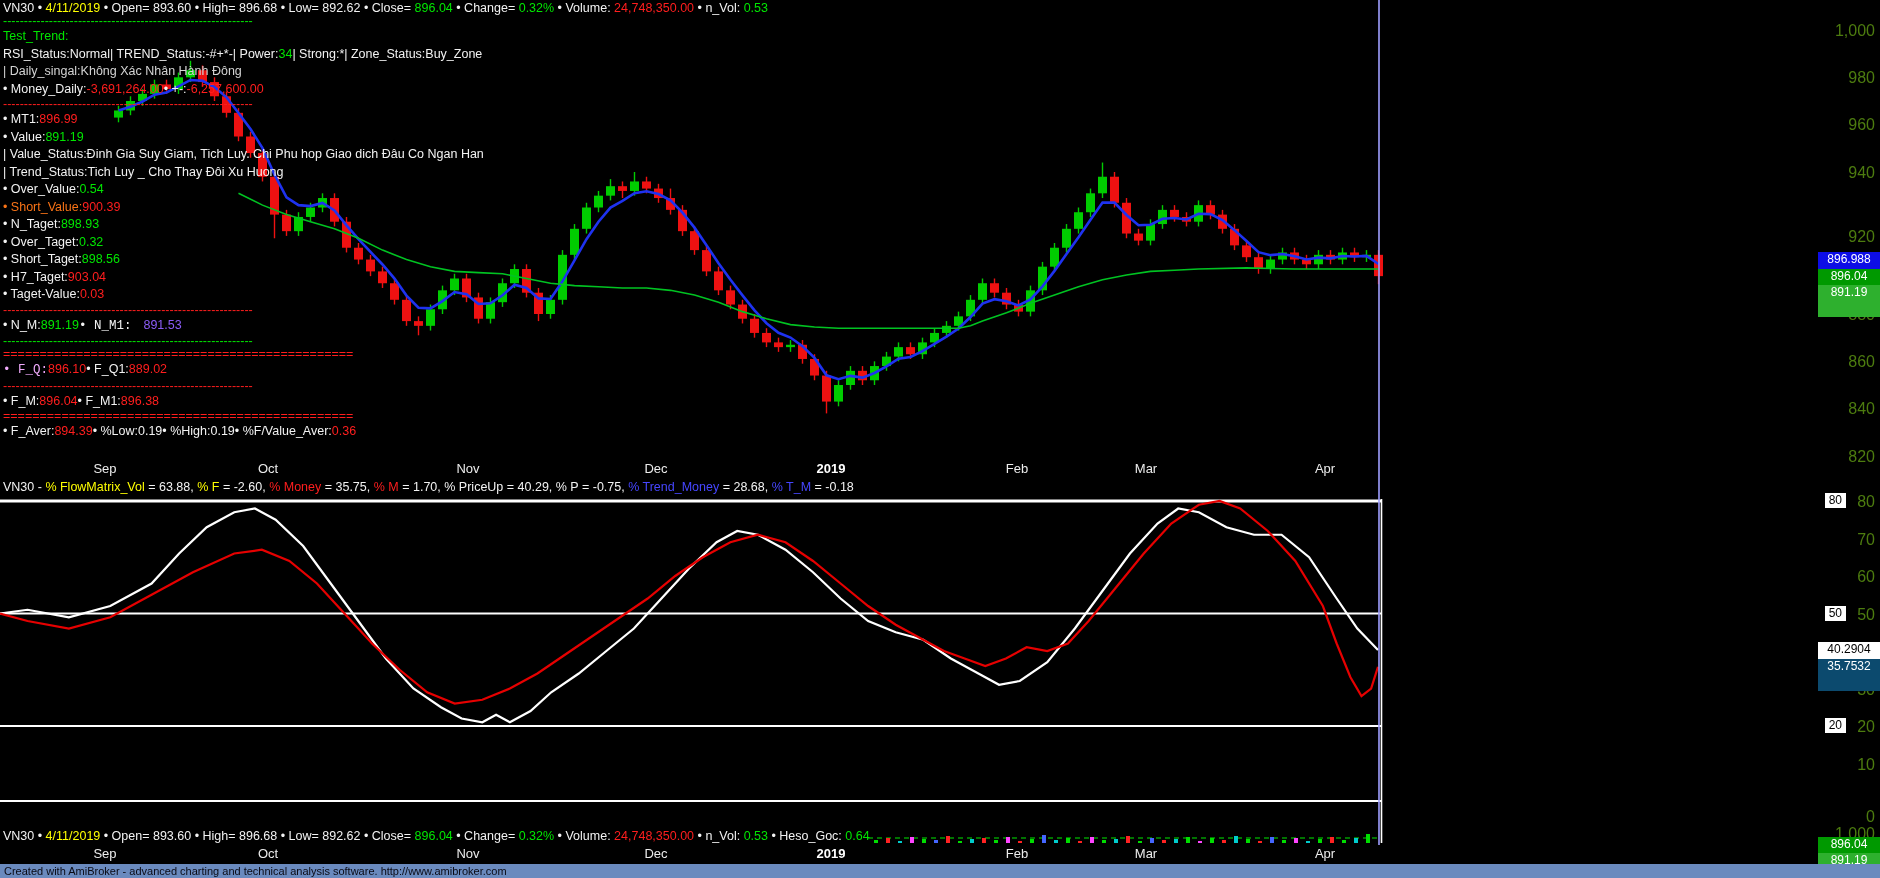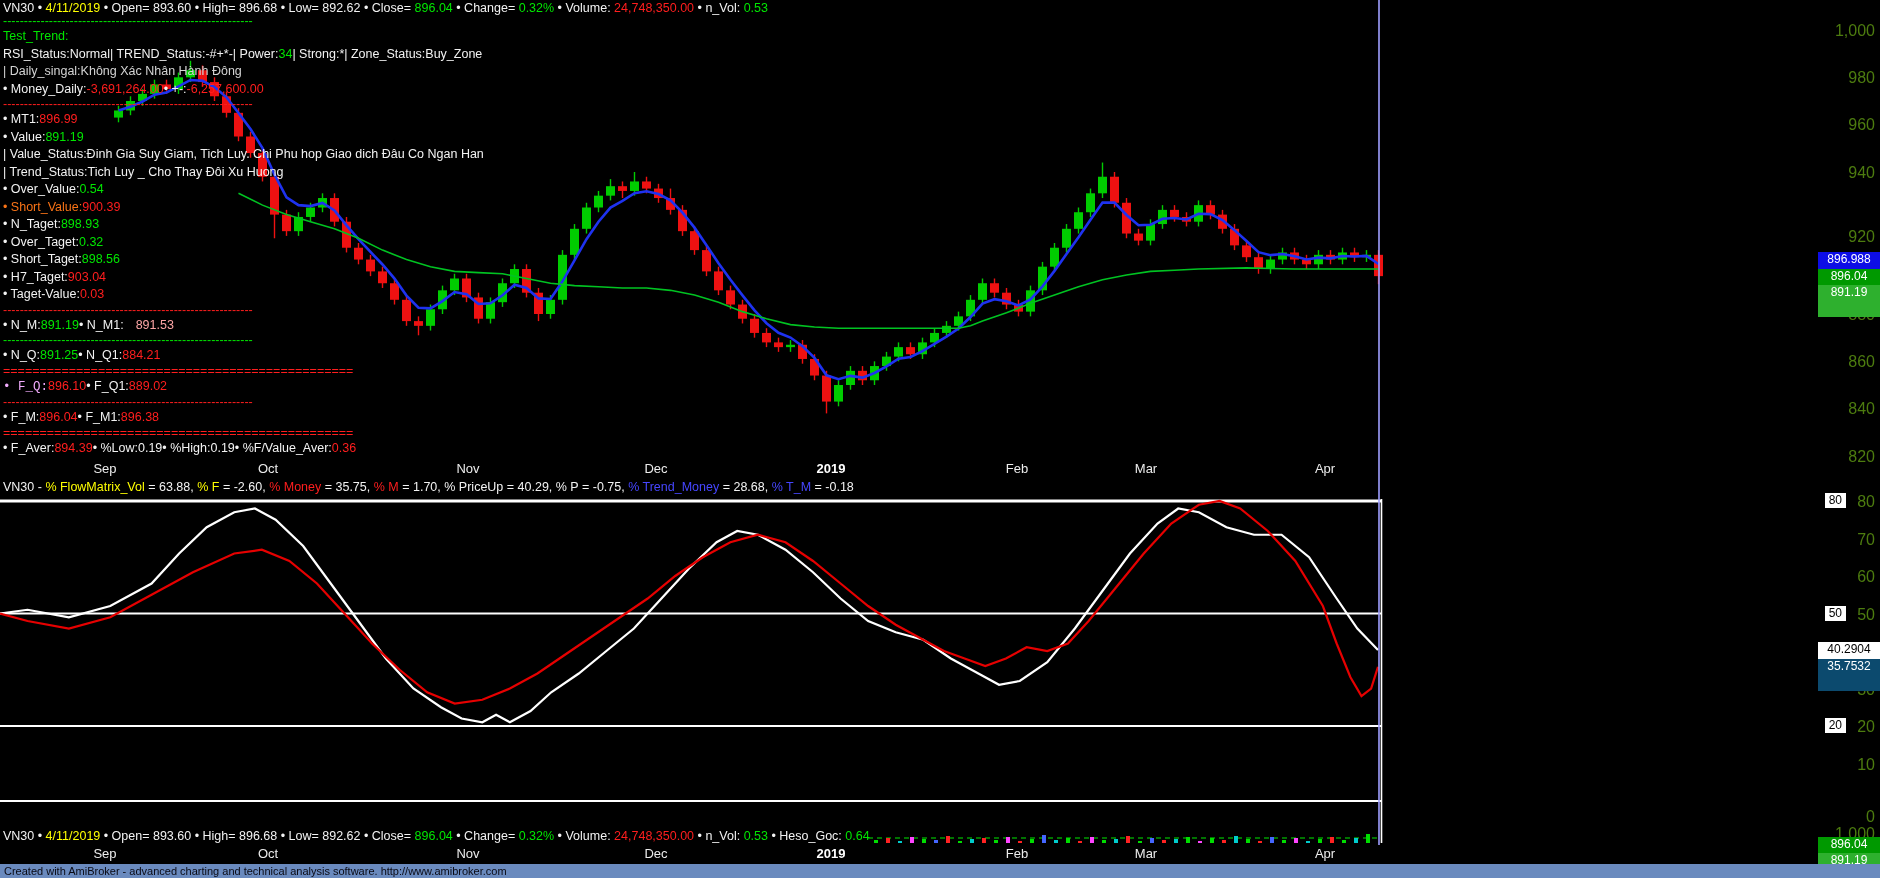--- a/index.html
+++ b/index.html
@@ -312,23 +312,22 @@
     <div class="iline"><span style="color: rgb(242, 242, 242);">| Value_Status:Đinh Gia Suy Giam, Tich Luy. Chi Phu hop Giao dich Đâu Co Ngan Han</span></div>
     <div class="iline"><span style="color: rgb(242, 242, 242);">| Trend_Status:Tich Luy _ Cho Thay Đôi Xu Huong</span></div>
     <div class="iline"><span style="color: rgb(242, 242, 242);">• Over_Value:</span><span style="color: rgb(0, 230, 0);">0.54</span></div>
     <div class="iline"><span style="color: #f97316; text-align: right;">• Short_Value:</span><span style="color: rgb(255, 30, 30);">900.39</span></div>
     <div class="iline"><span style="color: rgb(242, 242, 242);">• N_Taget:</span><span style="color: rgb(0, 230, 0);">898.93</span></div>
     <div class="iline"><span style="color: rgb(242, 242, 242);">• Over_Taget:</span><span style="color: rgb(0, 230, 0);">0.32</span></div>
     <div class="iline"><span style="color: rgb(242, 242, 242);">• Short_Taget:</span><span style="color: rgb(0, 230, 0);">898.56</span></div>
     <div class="iline"><span style="color: rgb(242, 242, 242);">• H7_Taget:</span><span style="color: rgb(255, 30, 30);">903.04</span></div>
     <div class="iline"><span style="color: rgb(242, 242, 242);">• Taget-Value:</span><span style="color: rgb(255, 30, 30);">0.03</span></div>
     <div class="iline dashline"><span style="color: rgb(255, 30, 30);">------------------------------------------------------------</span></div>
-    <div class="iline"><span style="color: rgb(242, 242, 242);">• N_M:</span><span style="color: rgb(0, 230, 0);">891.19</span><span style="color: rgb(242, 242, 242);">• N_M1:</span><span style="color: #fca5a5; padding-left: 12px;">891.53</span></div>
+    <div class="iline"><span style="color: rgb(242, 242, 242);">• N_M:</span><span style="color: rgb(0, 230, 0);">891.19</span><span style="color: rgb(242, 242, 242); font-family: Liberation Mono, monospace;">• N_M1:</span><span style="color: #8b5cf6; padding-left: 12px;">891.53</span></div>
     <div class="iline dashline"><span style="color: rgb(0, 230, 0);">------------------------------------------------------------</span></div>
-    <div class="iline"><span style="color: rgb(242, 242, 242);">• N_Q:</span><span style="color: rgb(0, 230, 0);">891.25</span><span style="color: rgb(242, 242, 242);">• N_Q1:</span><span style="color: rgb(255, 30, 30);">884.21</span></div>
     <div class="iline dashline"><span style="color: rgb(255, 30, 30);">================================================</span></div>
     <div class="iline"><span style="color: #f0abfc; font-family: Liberation Mono, monospace;">• F_Q:</span><span style="color: rgb(255, 30, 30);">896.10</span><span style="color: rgb(242, 242, 242);">• F_Q1:</span><span style="color: rgb(255, 30, 30);">889.02</span></div>
     <div class="iline dashline"><span style="color: rgb(255, 30, 30);">------------------------------------------------------------</span></div>
     <div class="iline"><span style="color: rgb(242, 242, 242);">• F_M:</span><span style="color: rgb(255, 30, 30);">896.04</span><span style="color: rgb(242, 242, 242);">• F_M1:</span><span style="color: rgb(255, 30, 30);">896.38</span></div>
     <div class="iline dashline"><span style="color: rgb(255, 30, 30);">================================================</span></div>
     <div class="iline"><span style="color: rgb(242, 242, 242);">• F_Aver:</span><span style="color: rgb(255, 30, 30);">894.39</span><span style="color: rgb(242, 242, 242);">• %Low:0.19• %High:0.19• %F/Value_Aver:</span><span style="color: rgb(255, 30, 30);">0.36</span></div>
   </div>
 <div id="mid-title" class="titlebar"><span style="color: rgb(242, 242, 242);">VN30 - </span><span style="color: rgb(255, 255, 0);">% FlowMatrix_Vol</span><span style="color: rgb(242, 242, 242);"> = 63.88, </span><span style="color: rgb(255, 255, 0);">% F</span><span style="color: rgb(242, 242, 242);"> = -2.60, </span><span style="color: rgb(255, 30, 30);">% Money</span><span style="color: rgb(242, 242, 242);"> = 35.75, </span><span style="color: rgb(255, 30, 30);">% M</span><span style="color: rgb(242, 242, 242);"> = 1.70, </span><span style="color: rgb(242, 242, 242);">% PriceUp = 40.29, % P = -0.75, </span><span style="color: rgb(70, 70, 255);">% Trend_Money</span><span style="color: rgb(242, 242, 242);"> = 28.68, </span><span style="color: rgb(70, 70, 255);">% T_M</span><span style="color: rgb(242, 242, 242);"> = -0.18</span></div>
 <div id="bottom-title" class="titlebar"><span style="color: rgb(242, 242, 242);">VN30</span><span style="color: rgb(242, 242, 242);"> • </span><span style="color: rgb(255, 255, 0);">4/11/2019</span><span style="color: rgb(242, 242, 242);"> • Open= 893.60 • High= 896.68 • Low= 892.62 • Close= </span><span style="color: rgb(0, 230, 0);">896.04</span><span style="color: rgb(242, 242, 242);"> • Change= </span><span style="color: rgb(0, 230, 0);">0.32%</span><span style="color: rgb(242, 242, 242);"> • Volume: </span><span style="color: rgb(255, 30, 30);">24,748,350.00</span><span style="color: rgb(242, 242, 242);"> • n_Vol: </span><span style="color: rgb(0, 230, 0);">0.53</span><span style="color: rgb(242, 242, 242);"> • Heso_Goc: </span><span style="color: rgb(0, 230, 0);">0.64</span></div>
 

